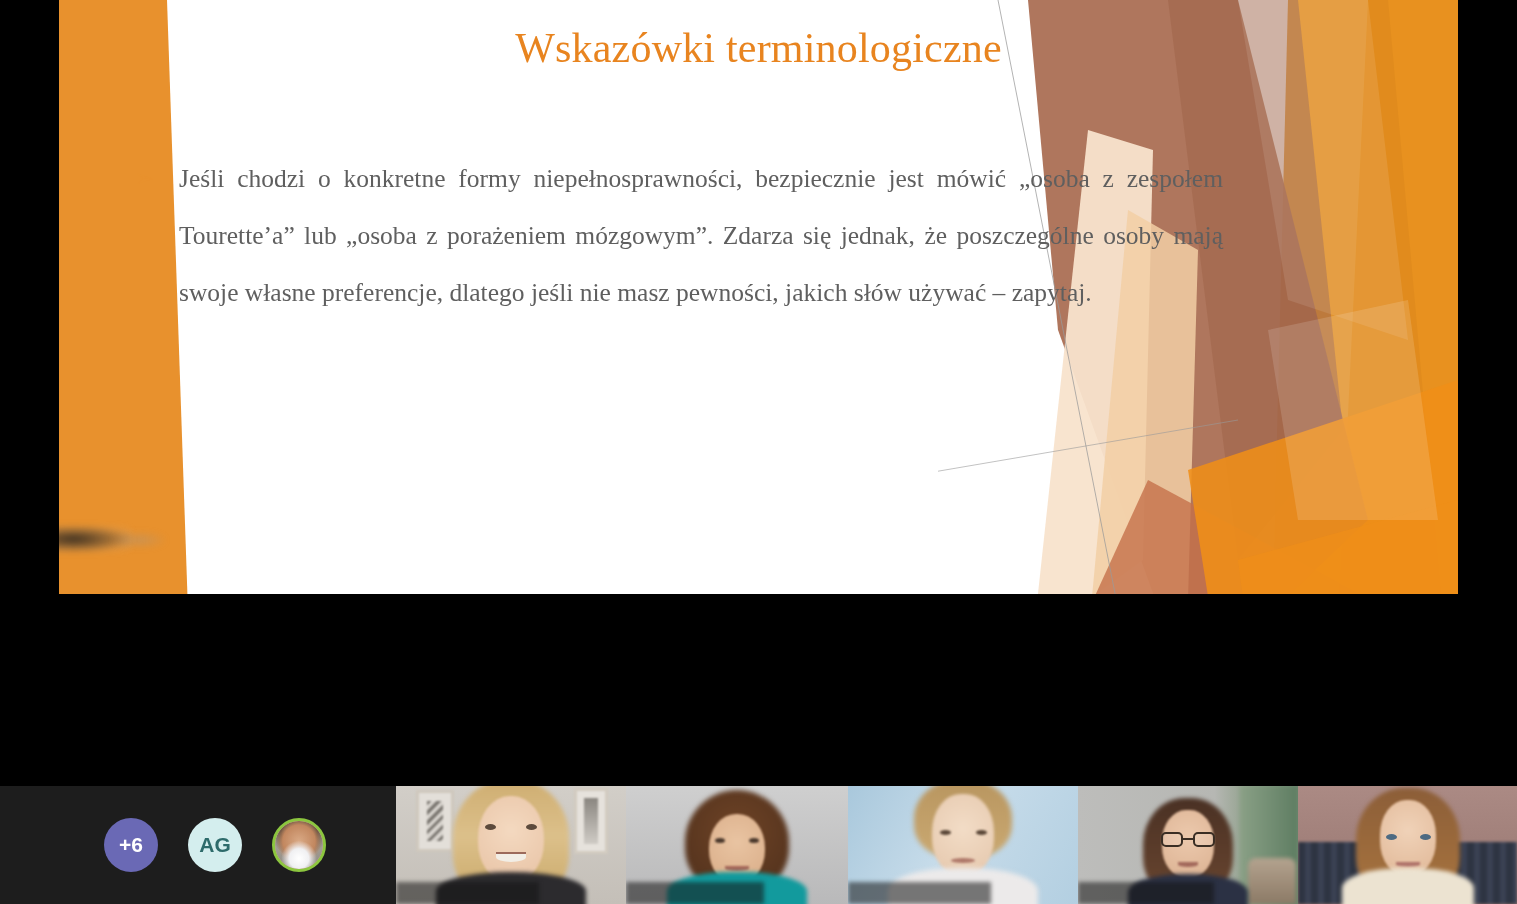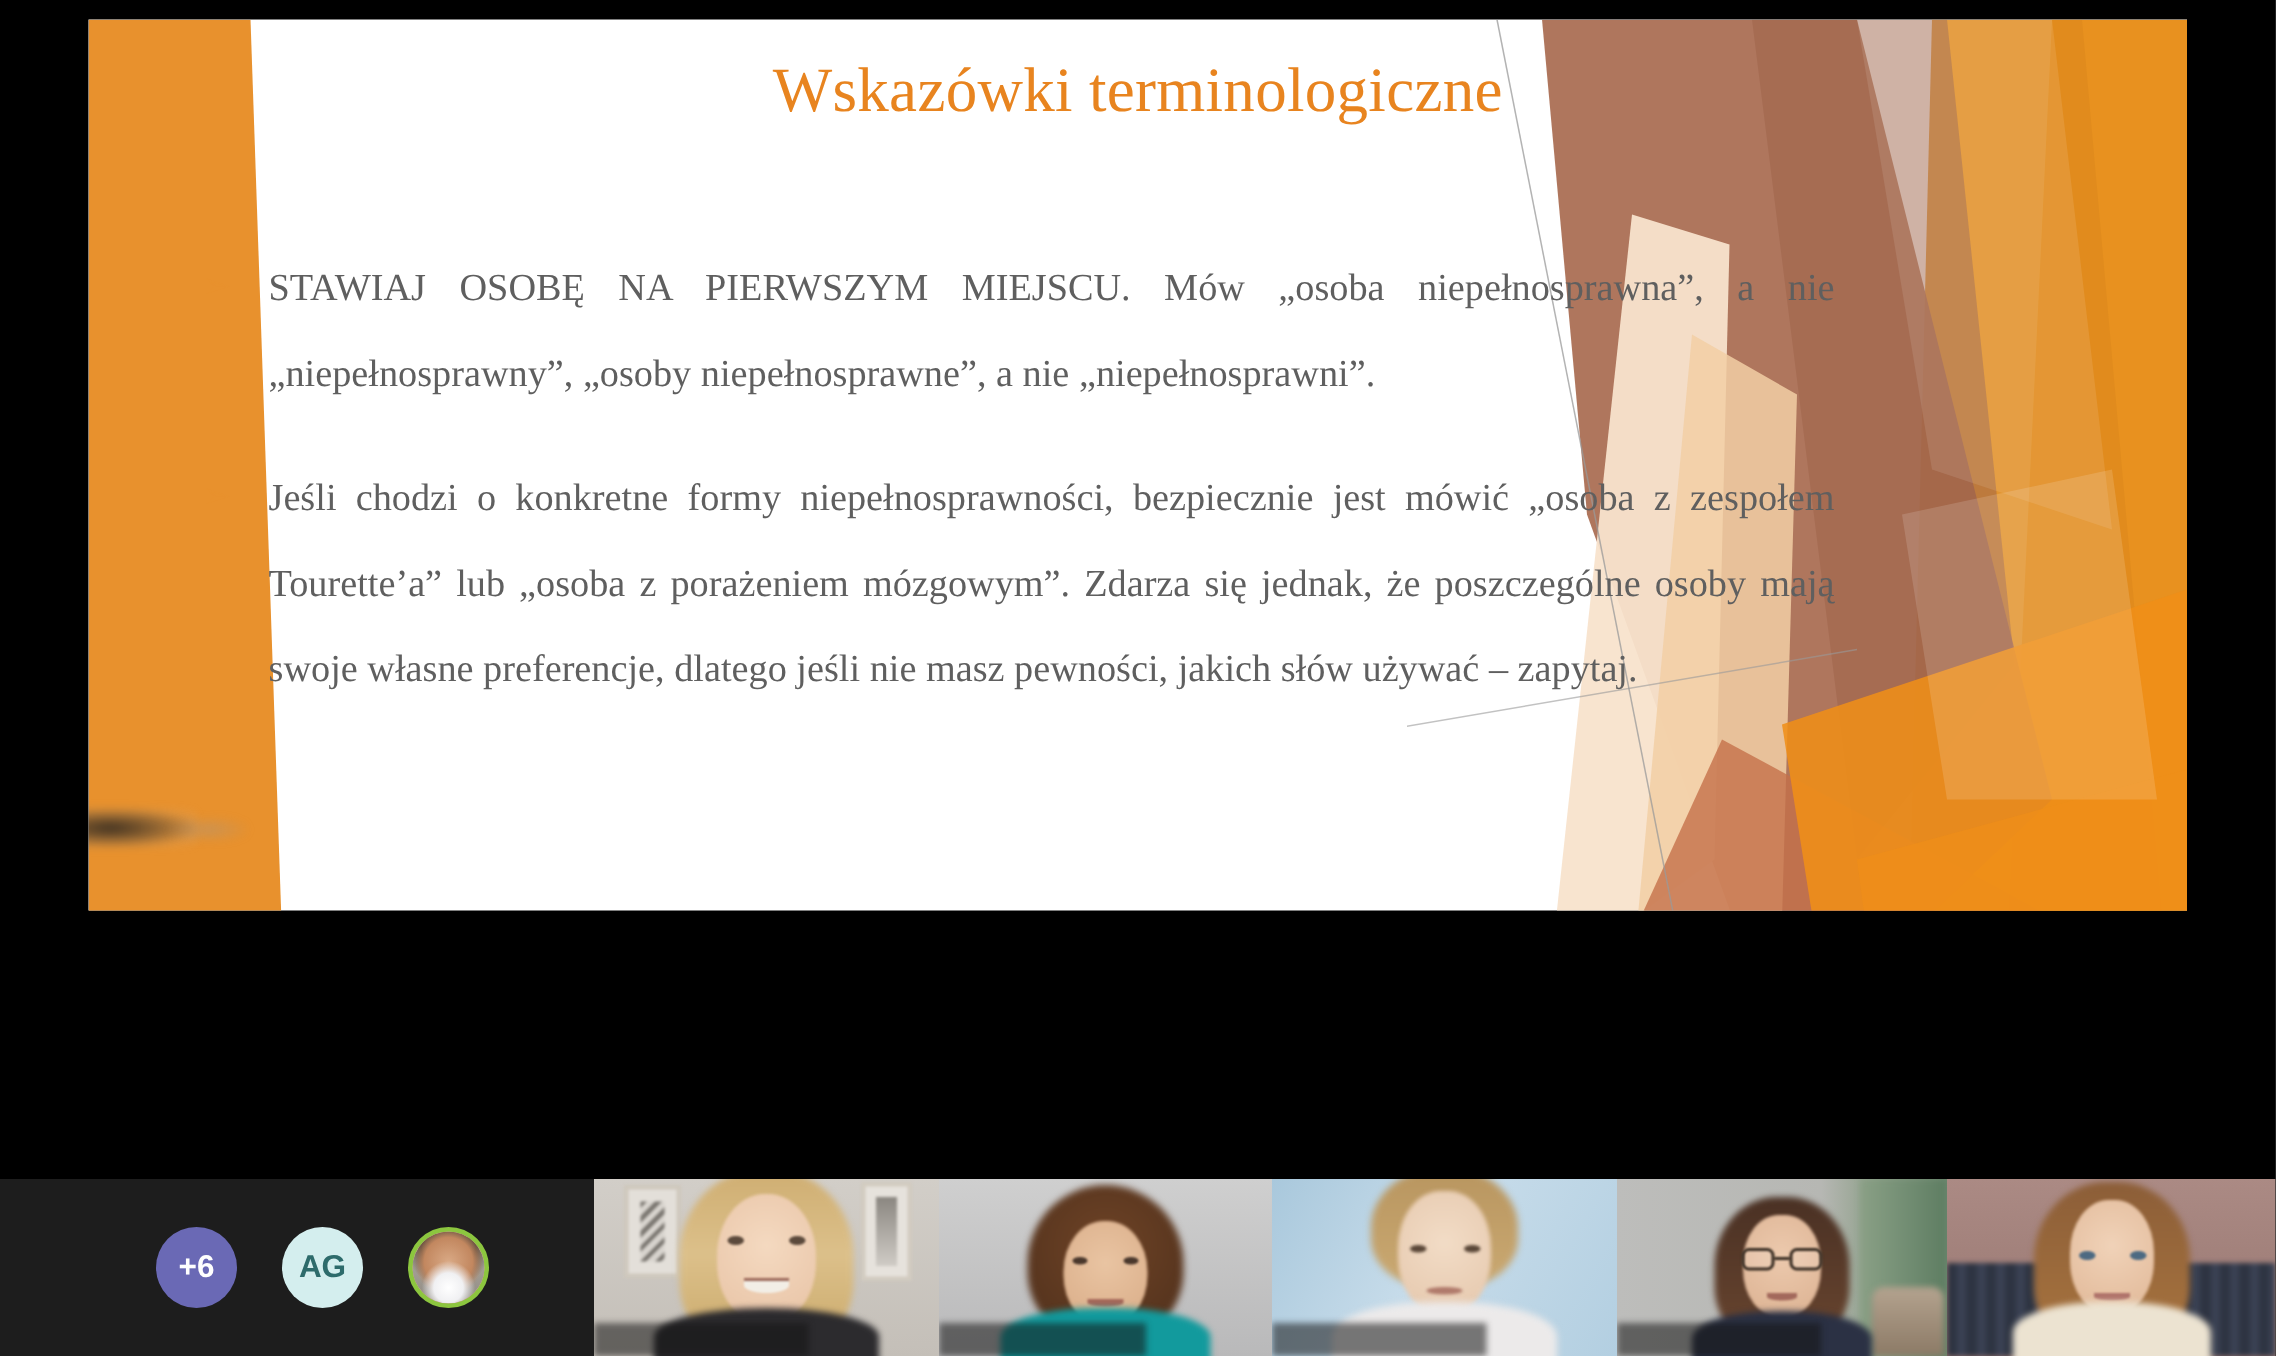--- a/index.html
+++ b/index.html
@@ -11,21 +11,21 @@
   }
   #root { position:relative; width:1517px; height:904px; background:#000; }
 
   
   .slide-stage {
     position:absolute; left:0; top:0; width:1517px; height:786px;
     background:#000; overflow:hidden;
   }
   .slide {
     position:absolute; left:59px; top:0; width:1399px; height:594px;
-    background:#ffffff; overflow:hidden;margin-top:13px;
+    background:#ffffff; overflow:hidden;
   }
   .deco-left-2 {
     position:absolute; left:0; top:0; width:460px; height:786px;
     background:#e8912d;
     clip-path: polygon(0 0, 108px 0, 135px 786px, 0 786px);
     z-index:1;
   }
 
   
   .deco { position:absolute; top:0; right:0; width:520px; height:786px; z-index:1; pointer-events:none; }
@@ -223,24 +223,20 @@
           <line x1="60" y1="0" x2="215" y2="786" stroke="#9a9a9a" stroke-width="1" opacity="0.75"></line>
           <line x1="-520" y1="560" x2="300" y2="420" stroke="#9a9a9a" stroke-width="1" opacity="0.6"></line>
         </svg>
       </div>
 
       <div class="slide-title">Wskazówki terminologiczne</div>
 
       <div class="body-block">
         <div class="bullet">
           <span class="marker">➢</span>
-          <span class="txt">STAWIAJ OSOBĘ NA PIERWSZYM MIEJSCU. Mów „osoba niepełnosprawna”, a nie „niepełnosprawny”, „osoby niepełnosprawne”, a nie „niepełnosprawni”.</span>
-        </div>
-        <div class="bullet">
-          <span class="marker">➢</span>
           <span class="txt"> Jeśli chodzi o konkretne formy niepełnosprawności, bezpiecznie jest mówić „osoba z zespołem Tourette’a” lub „osoba z porażeniem mózgowym”. Zdarza się jednak, że poszczególne osoby mają swoje własne preferencje, dlatego jeśli nie masz pewności, jakich słów używać – zapytaj.</span>
         </div>
       </div>
 
       <div class="ctl-blob"></div>
       <div class="ctl-blob2"></div>
     </div>
   </div>
 
   <div class="strip">

